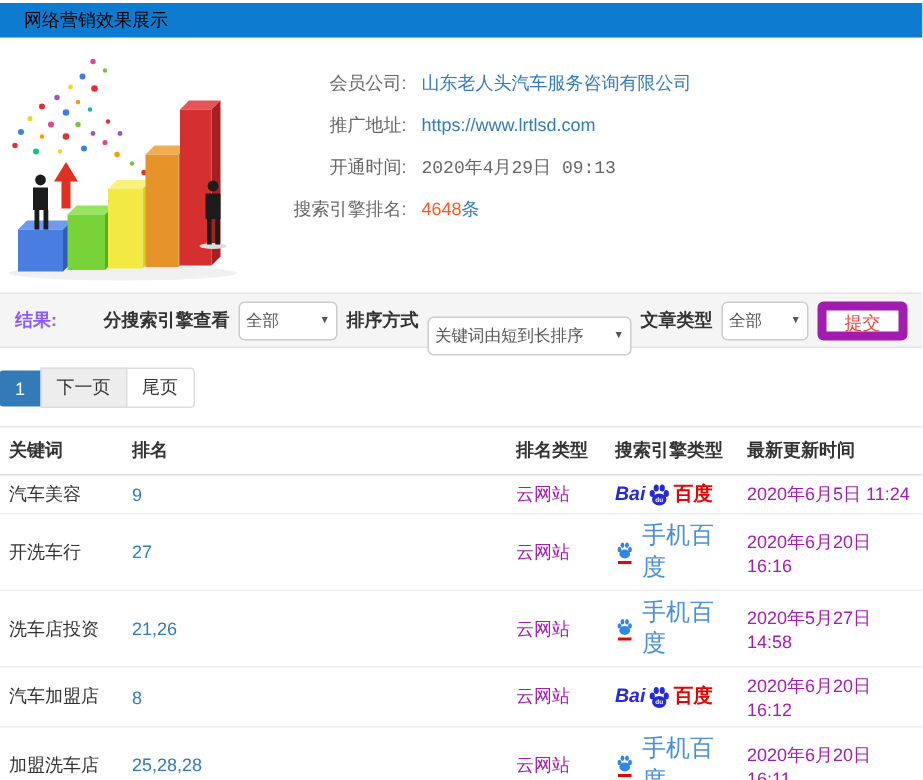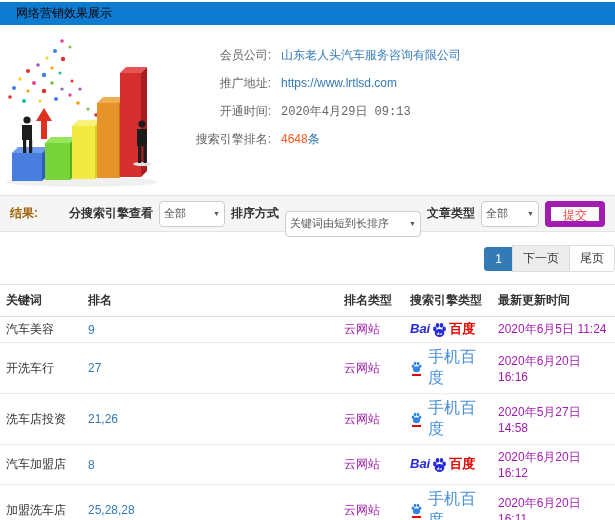--- a/index.html
+++ b/index.html
@@ -18,35 +18,35 @@
   .info-row { height:28px; display:flex; align-items:center; }
   .info-label { display:inline-block; width:86px; text-align:right; color:#666; }
   .info-value { margin-left:10px; color:#666;font-family:Liberation Mono, monospace; }
   .info-link { margin-left:10px; color:#337ab7; text-decoration:none; cursor:pointer; }
   .count-orange { margin-left:10px; color:#ff5722; }
   .count-unit { color:#337ab7; }
   
   .filter-bar { margin-top:4px; height:37px; background:#f5f5f5;
     border-top:1px solid #e5e5e5; border-bottom:1px solid #e5e5e5;
     display:flex; align-items:center; padding:0 10px; }
-  .result-label { font-weight:bold; color:#a16207; }
+  .result-label { font-weight:bold; color:#8b5cf6; }
   .filter-controls { margin-left:auto; display:flex; align-items:center; gap:6px; }
   .filter-label { font-weight:bold; color:#333; white-space:nowrap; }
   .select { background:#fff; border:1px solid #ccc; border-radius:4px; height:26px;
     display:inline-flex; align-items:center; padding:0 4px; font-size:11px; color:#555;
     cursor:pointer; white-space:nowrap; }
   .select .caret { font-size:7px; color:#555; margin-left:auto; padding-left:8px; }
   .sel-engine { width:66px; }
   .sel-sort  { width:136px;margin-top:20px; }
   .sel-article { width:58px; }
   .submit-btn { background:#fff; border:6px solid #a21caf; border-radius:4px; height:26px;
     padding:0 12px; font-size:12px; color:#ef4444; cursor:pointer;
     font-family:Liberation Serif, serif; }
   
-  .pagination { padding:13px 0 12px 0; text-align:right; }
+  .pagination { padding:13px 0 12px 0; text-align:left; }
   .page-btn { display:inline-block; min-width:26px; padding:4px 10px; border:1px solid #ddd;
     background:#fff; color:#333; cursor:pointer; margin-left:-1px; vertical-align:middle; }
   .page-btn.active { background:#337ab7; border-color:#337ab7; color:#fff;
     border-radius:3px 0 0 3px; }
   .page-btn.next { background:#ededed; }
   .page-btn.last { border-radius:0 3px 3px 0; }
   
   table { width:100%; border-collapse:collapse; font-size:12px; }
   thead th { text-align:left; font-weight:bold; color:#333; padding:7px 6px;
     border-top:1px solid #e5e5e5; border-bottom:1px solid #ddd; }

